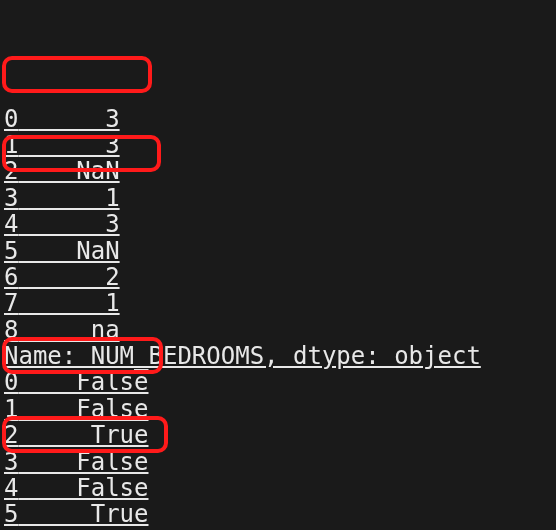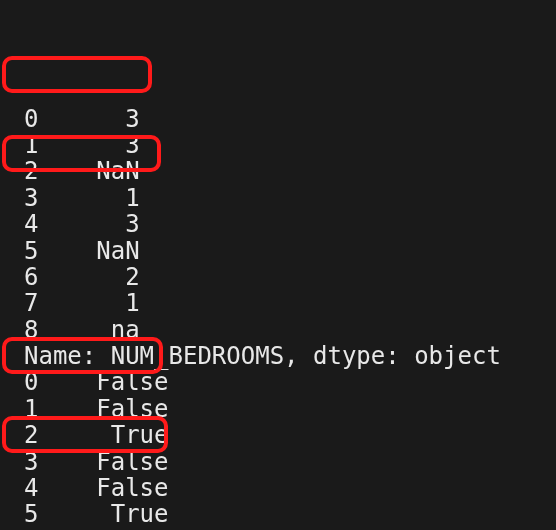--- a/index.html
+++ b/index.html
@@ -10,21 +10,22 @@
       margin: 0;
       padding: 0;
       white-space: pre;
       line-height: 1.1;
       width: 556px;
       height: 530px;
       overflow: hidden;
     }
     .line {
       position: relative;
-      padding-left: 24px;
+      padding-left: 4px;
+      text-decoration: underline;
     }
     .highlight-box {
       position: absolute;
       border: 4px solid #ff1a1a;
       border-radius: 10px;
       pointer-events: none;
       left: 2px;
     }
   </style>
 </head>

